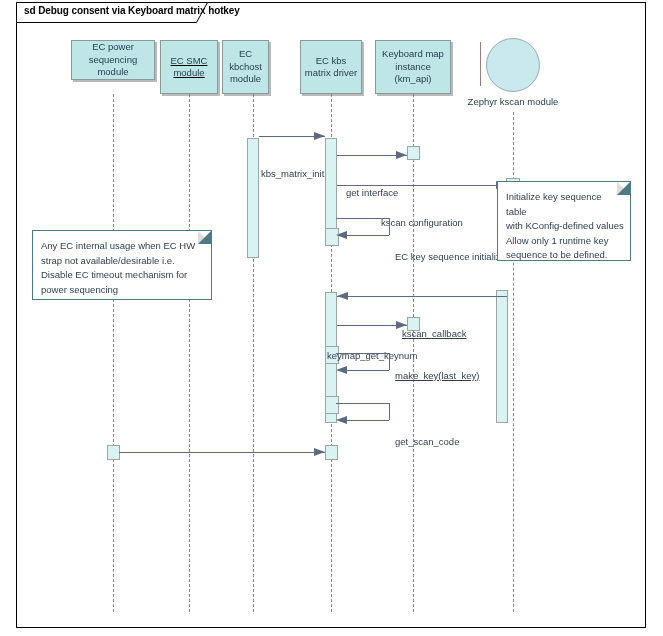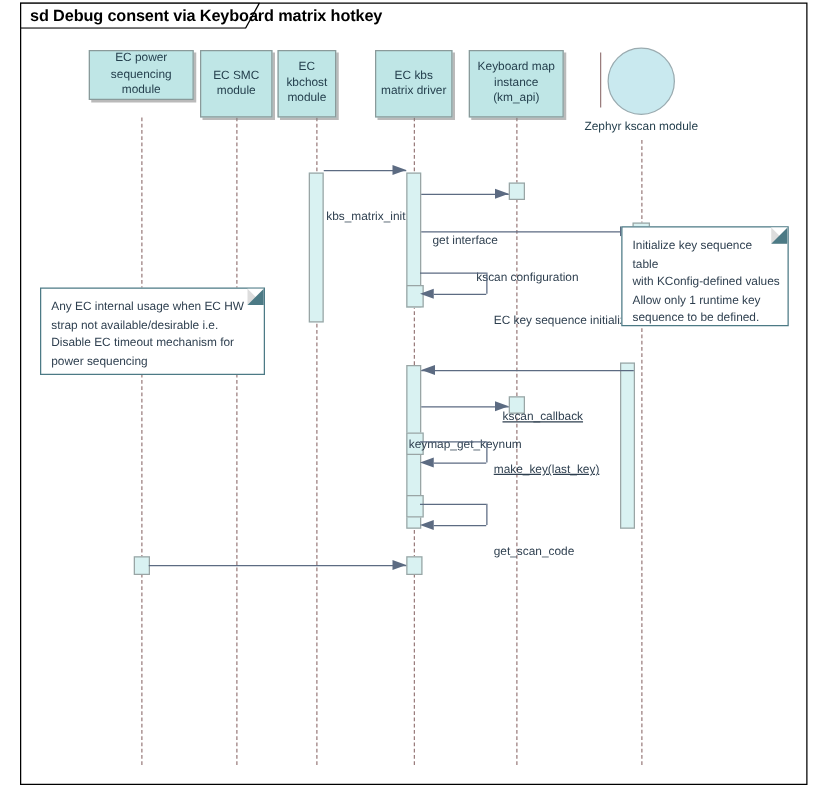--- a/index.html
+++ b/index.html
@@ -44,21 +44,21 @@
   .frame-tab .tab-body {
     position: absolute;
     left: 0; top: 0;
     width: 192px;
     height: 21px;
   }
   .frame-tab .tab-label {
     position: absolute;
     left: 8px;
     top: 3px;
-    font-size: 13px;
+    font-size: 10px;
     font-weight: bold;
     color: #000000;
     white-space: nowrap;
     letter-spacing: -0.1px;
   }
 
   
   .lifeline-dash {
     position: absolute;
     width: 0;
@@ -193,21 +193,21 @@
       <div class="lifeline-dash" style="left: 189px; top: 94px; height: 518px;"></div>
       <div class="lifeline-dash" style="left: 253px; top: 94px; height: 518px;"></div>
       <div class="lifeline-dash" style="left: 331px; top: 94px; height: 518px;"></div>
       <div class="lifeline-dash" style="left: 413px; top: 94px; height: 518px;"></div>
       <div class="lifeline-dash" style="left: 513px; top: 112px; height: 500px;"></div>
       <div class="participant" style="left: 71px; top: 40px; width: 84px; height: 40px;">
         <div class="plabel">EC power
 sequencing
 module</div>
       </div>
-      <div class="participant" style="left: 160px; top: 40px; width: 58px; height: 54px;">
+      <div class="participant" style="left: 160px; top: 40px; width: 58px; height: 54px; text-decoration: underline;">
         <div class="plabel">EC SMC
 module</div>
       </div>
       <div class="participant" style="left: 222px; top: 40px; width: 47px; height: 54px;">
         <div class="plabel">EC kbchost
 module</div>
       </div>
       <div class="participant" style="left: 300px; top: 40px; width: 62px; height: 54px;">
         <div class="plabel">EC kbs
 matrix driver</div>

